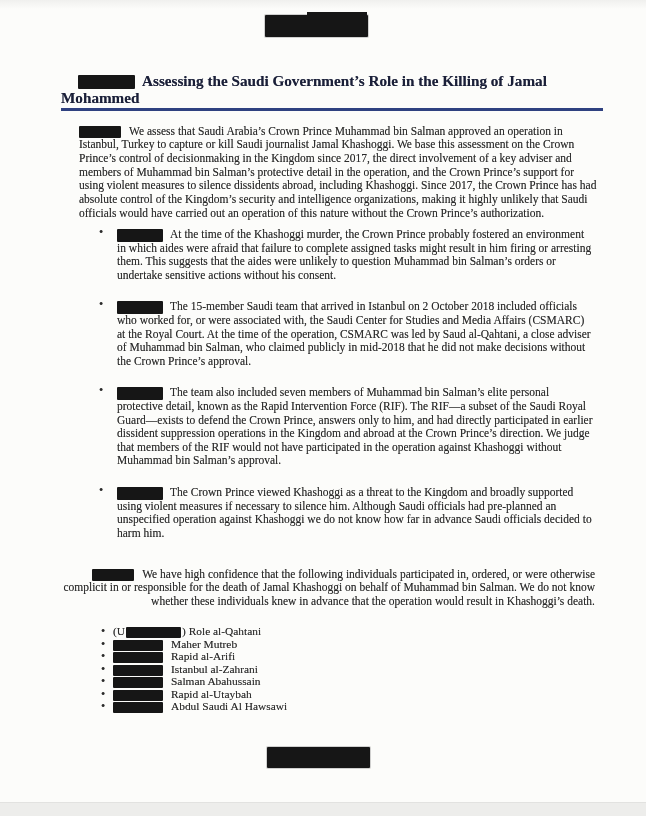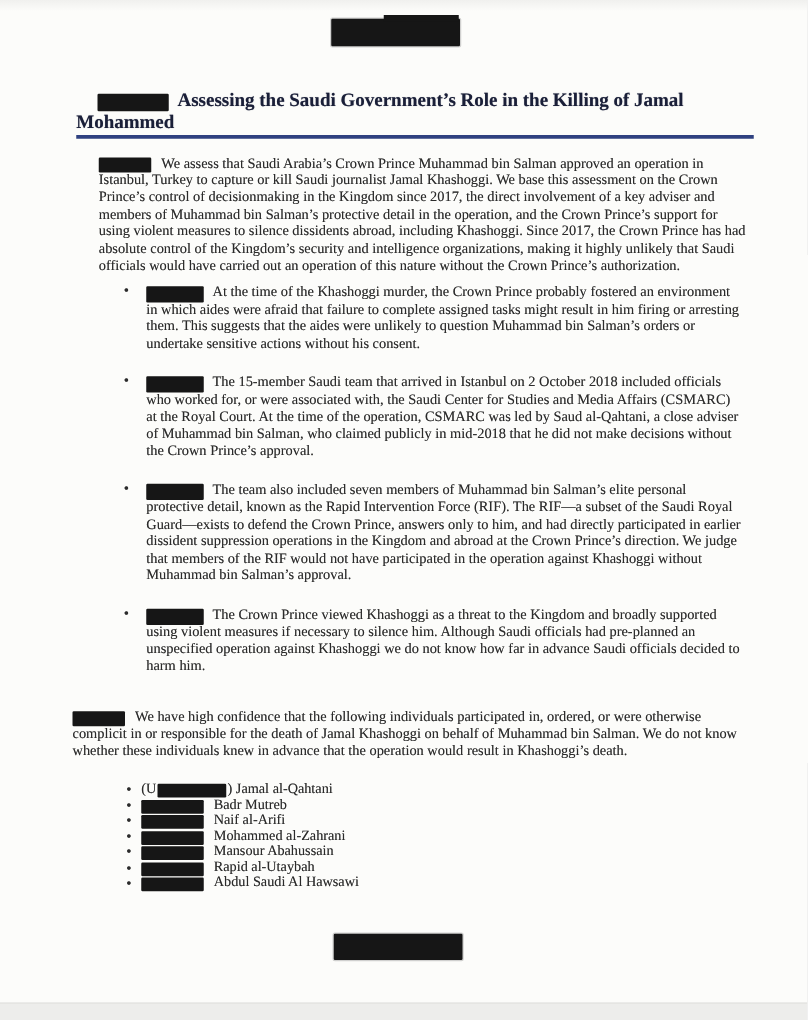--- a/index.html
+++ b/index.html
@@ -49,21 +49,21 @@
     text-shadow:0 0 0.6px rgba(26,31,56,0.55);
   }
   .red-title{width:57px;height:14px;margin:0 7px 0 17px;vertical-align:text-bottom;}
 
   .para{
     position:absolute;
     font-size:11.5px;line-height:13.7px;
     text-shadow:0 0 0.5px rgba(43,43,43,0.5);
   }
   .para-intro{left:79px;top:113px;width:520px;}
-  .para-assessment{left:58px;top:556px;width:537px;}
+  .para-assessment{left:58px;top:556px;width:537px;text-align:right;}
   .red-para{width:42px;height:12px;margin-right:8px;vertical-align:text-bottom;transform:translateY(1px);}
 
   ul{list-style:none;margin:0;padding:0;}
   .bullet-list{
     position:absolute;left:117px;top:227px;width:476px;
     font-size:11.5px;line-height:13.6px;
     text-shadow:0 0 0.5px rgba(43,43,43,0.5);
   }
   .bullet-list li{position:relative;margin-bottom:17px;}
   .dot{position:absolute;left:-18px;top:-1px;font-size:12px;}
@@ -119,37 +119,37 @@
   </ul>
 
   <p class="para para-assessment">
     <span class="redaction red-para"></span><span>We have high confidence that the following individuals participated in, ordered, or were otherwise complicit in or responsible for the death of Jamal Khashoggi on behalf of Muhammad bin Salman. We do not know whether these individuals knew in advance that the operation would result in Khashoggi’s death.</span>
   </p>
 
   <ul class="name-list">
     <li>
       <span class="dot">•</span>
       <span>(U</span><span class="redaction red-name-first"></span><span>)</span>
-      <span class="name-label">Jamal al-Qahtani</span>
+      <span class="name-label">Role al-Qahtani</span>
     </li>
     <li>
       <span class="dot">•</span>
-      <span class="redaction red-name"></span><span class="name-label">Badr Mutreb</span>
+      <span class="redaction red-name"></span><span class="name-label">Maher Mutreb</span>
     </li>
     <li>
       <span class="dot">•</span>
-      <span class="redaction red-name"></span><span class="name-label">Naif al-Arifi</span>
+      <span class="redaction red-name"></span><span class="name-label">Rapid al-Arifi</span>
     </li>
     <li>
       <span class="dot">•</span>
-      <span class="redaction red-name"></span><span class="name-label">Mohammed al-Zahrani</span>
+      <span class="redaction red-name"></span><span class="name-label">Istanbul al-Zahrani</span>
     </li>
     <li>
       <span class="dot">•</span>
-      <span class="redaction red-name"></span><span class="name-label">Mansour Abahussain</span>
+      <span class="redaction red-name"></span><span class="name-label">Salman Abahussain</span>
     </li>
     <li>
       <span class="dot">•</span>
       <span class="redaction red-name"></span><span class="name-label">Rapid al-Utaybah</span>
     </li>
     <li>
       <span class="dot">•</span>
       <span class="redaction red-name"></span><span class="name-label">Abdul Saudi Al Hawsawi</span>
     </li>
   </ul>

